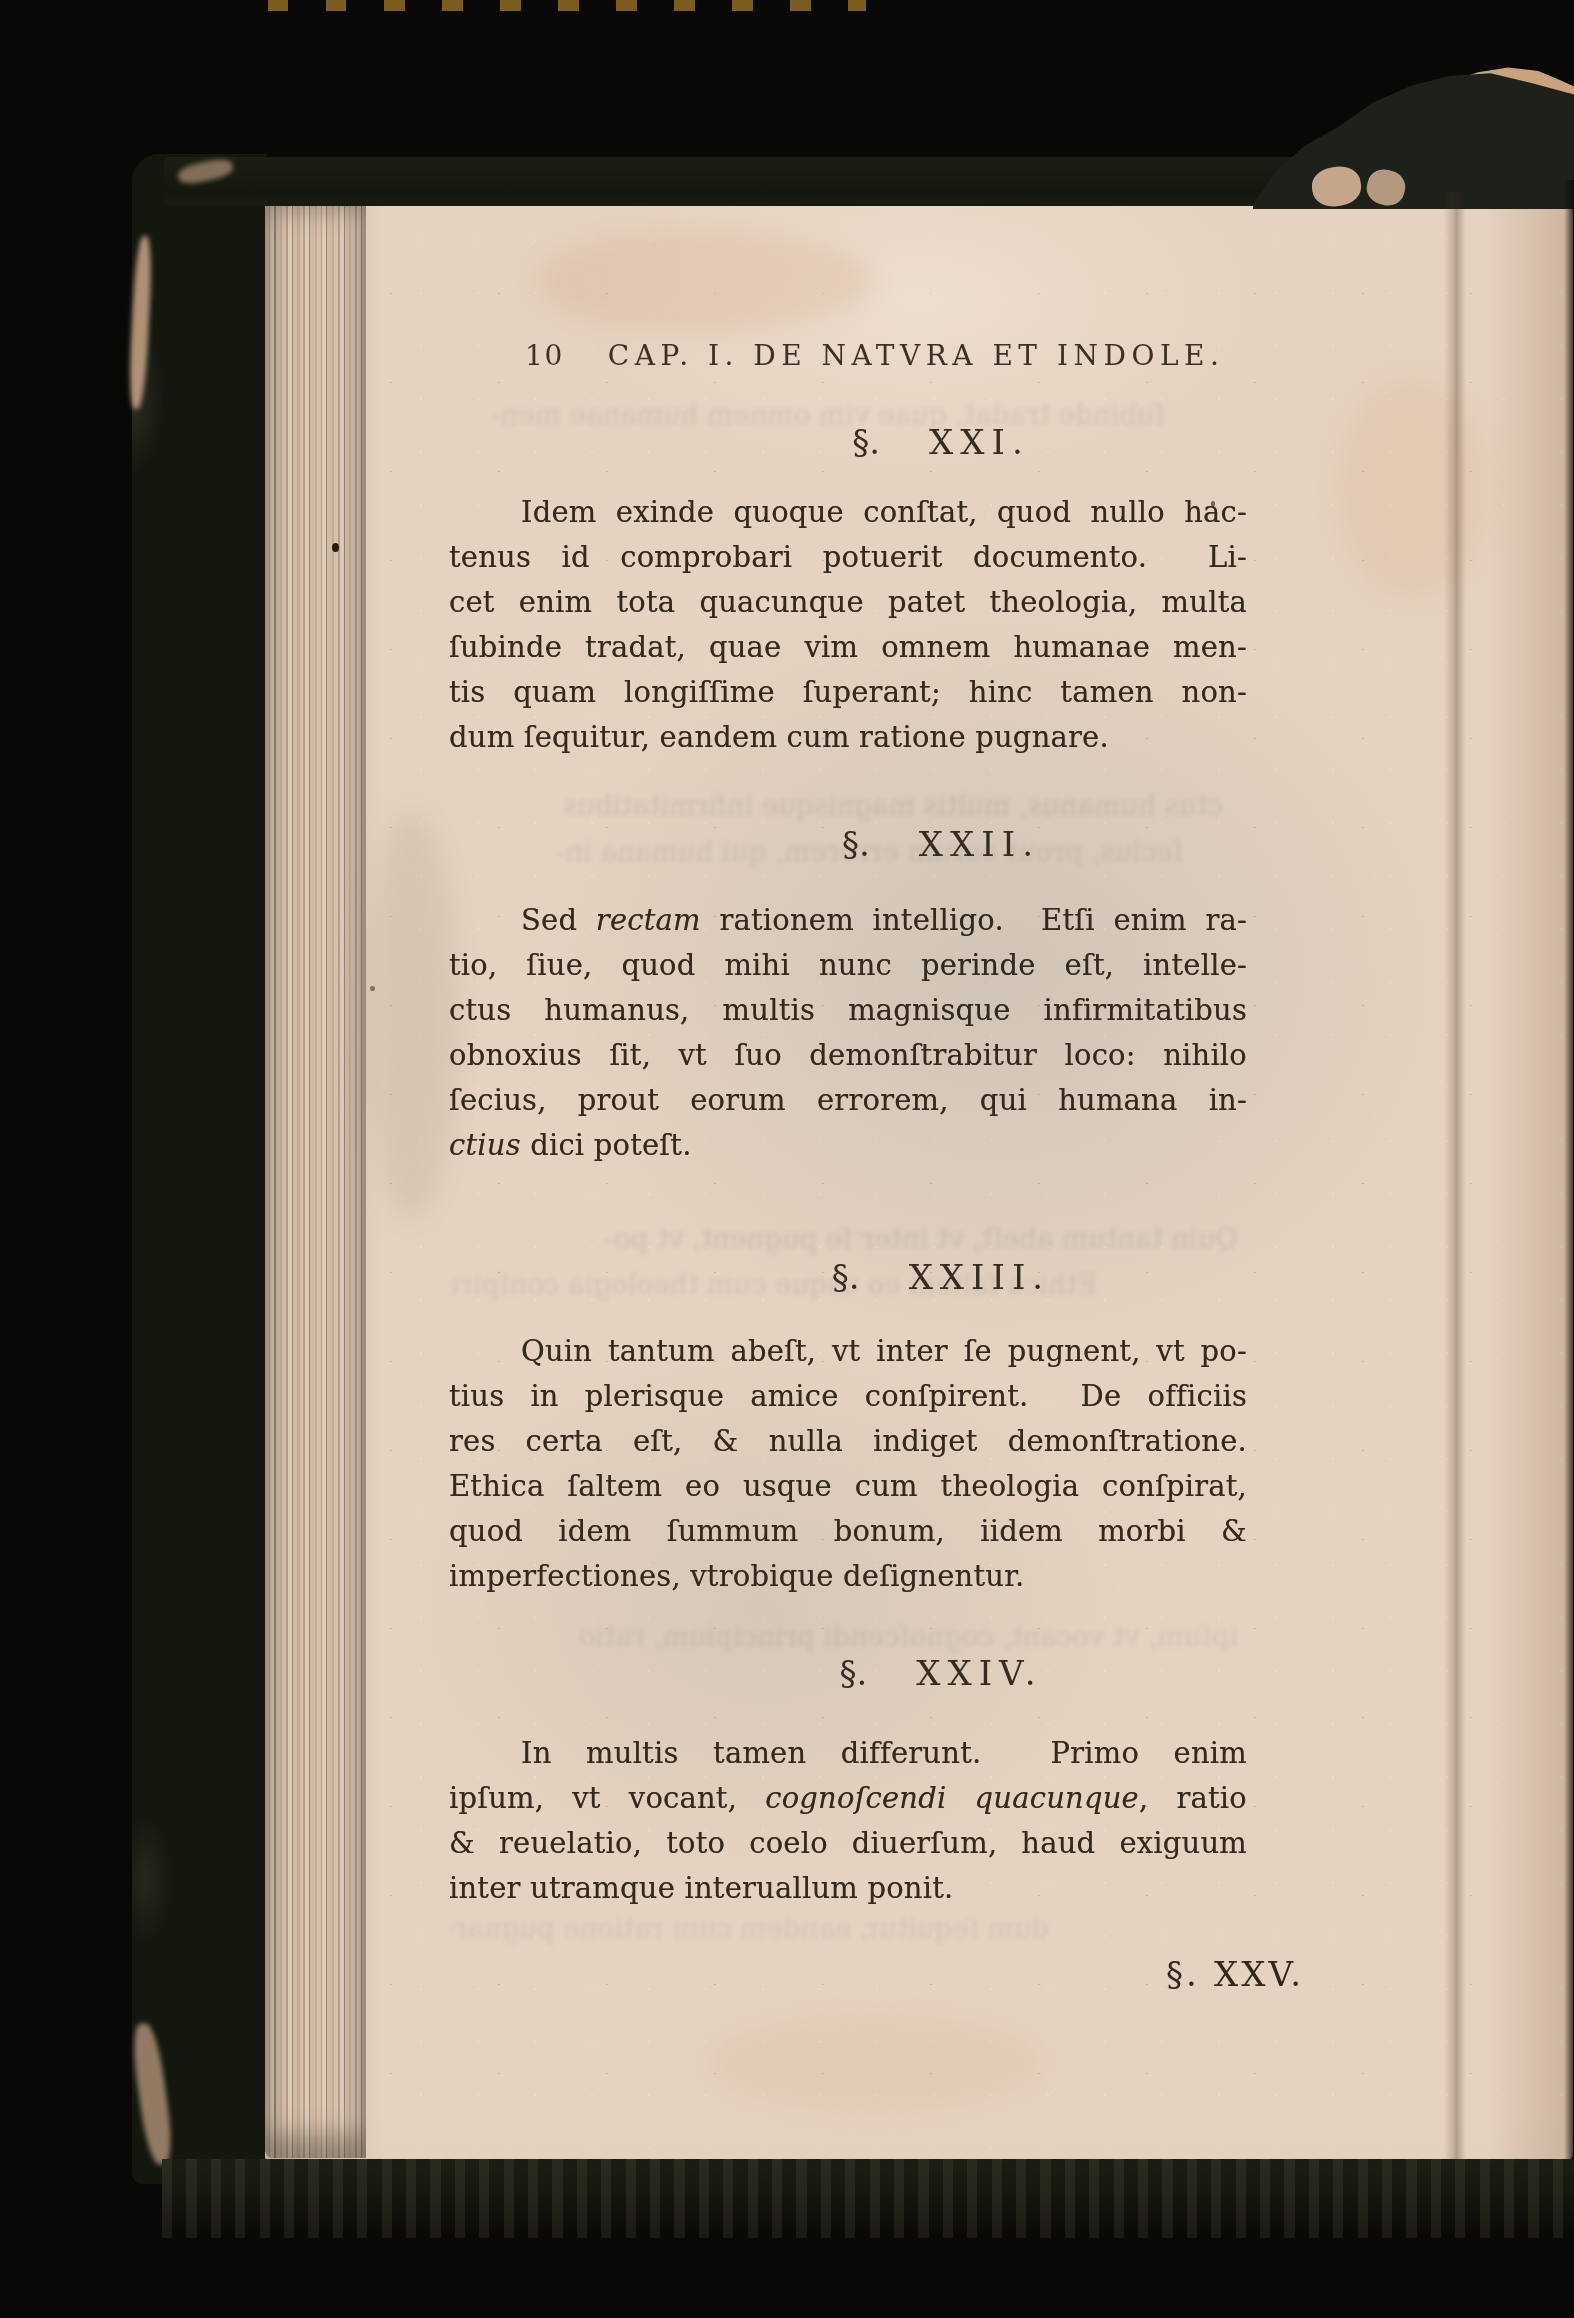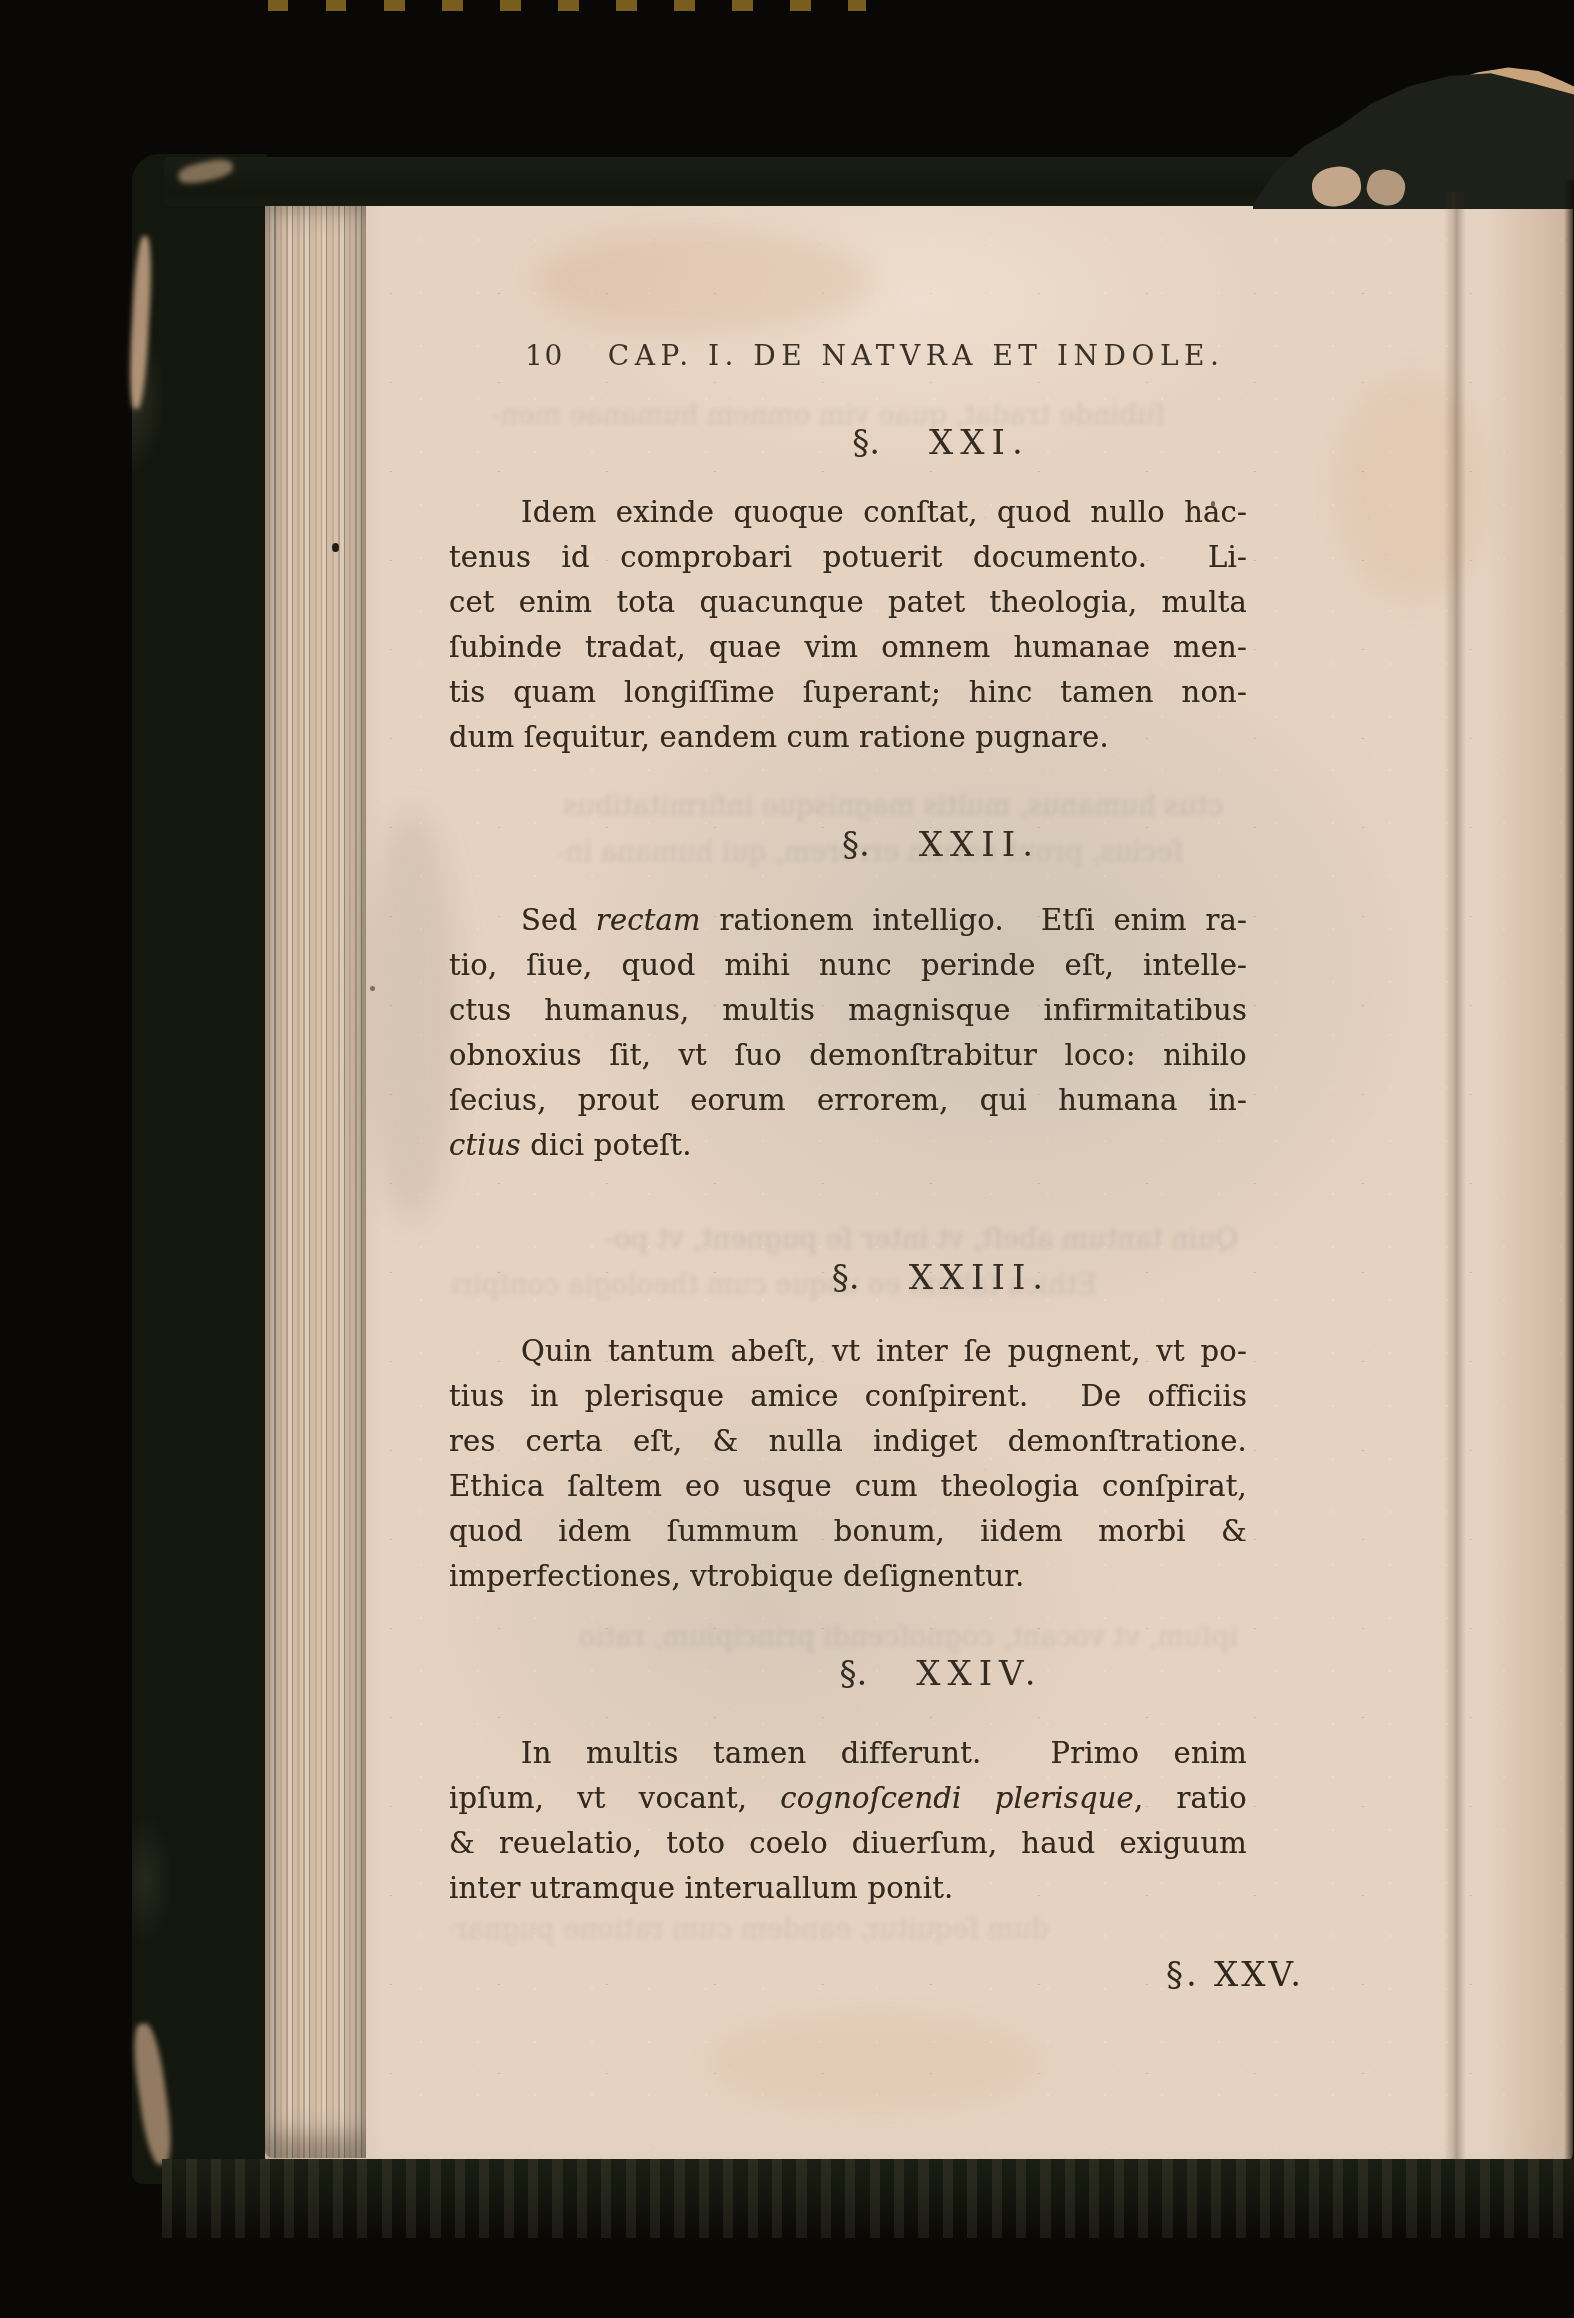--- a/index.html
+++ b/index.html
@@ -167,21 +167,21 @@
           <div class="tline first">Quin tantum abeſt, vt inter ſe pugnent, vt po-</div>
           <div class="tline">tius in plerisque amice conſpirent.  De officiis</div>
           <div class="tline">res certa eſt, &amp; nulla indiget demonſtratione.</div>
           <div class="tline">Ethica ſaltem eo usque cum theologia conſpirat,</div>
           <div class="tline">quod idem ſummum bonum, iidem morbi &amp;</div>
           <div class="tline last">imperfectiones, vtrobique deſignentur.</div>
         </div>
         <div class="sec-head" style="top: 1653px;"><span class="mark">§.</span><span class="num">XXIV.</span></div>
         <div class="para" style="top: 1731px;">
           <div class="tline first">In multis tamen differunt.  Primo enim</div>
-          <div class="tline">ipſum, vt vocant, <i>cognoſcendi plerisque</i>, ratio</div>
+          <div class="tline">ipſum, vt vocant, <i>cognoſcendi quacunque</i>, ratio</div>
           <div class="tline">&amp; reuelatio, toto coelo diuerſum, haud exiguum</div>
           <div class="tline last">inter utramque interuallum ponit.</div>
         </div>
       </div>
     <div class="catchword">§. XXV.</div>
   </div>
 
 </div>
 
 

